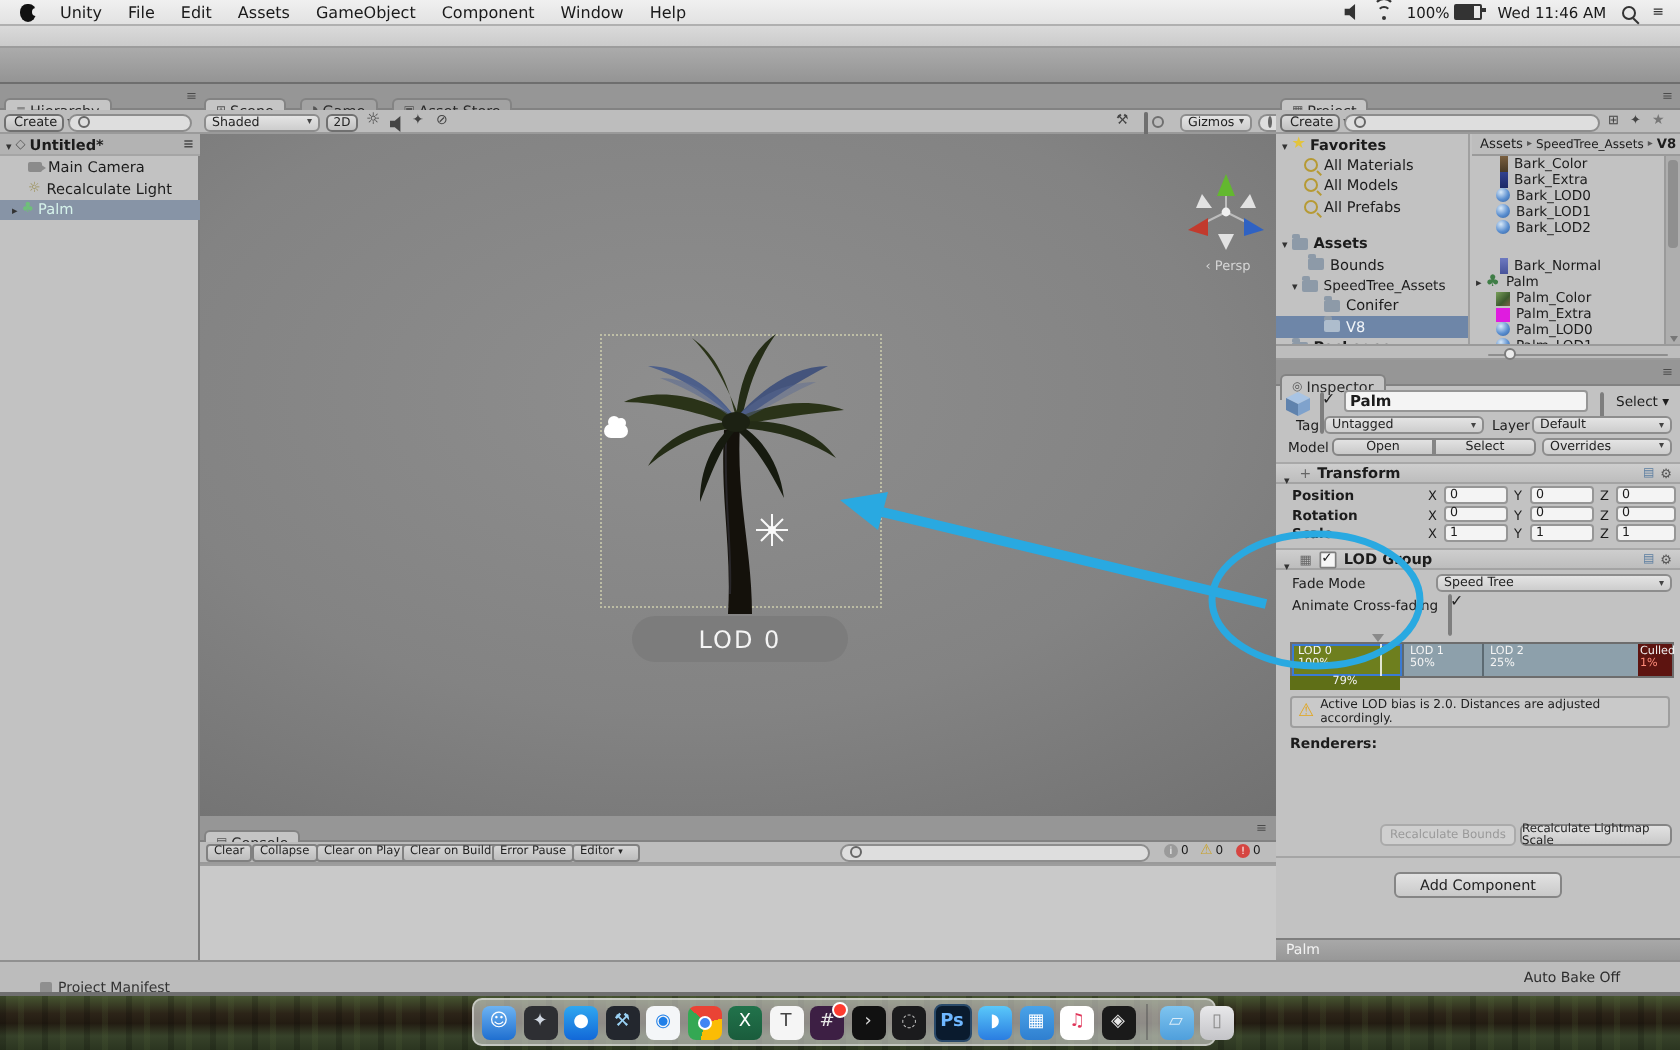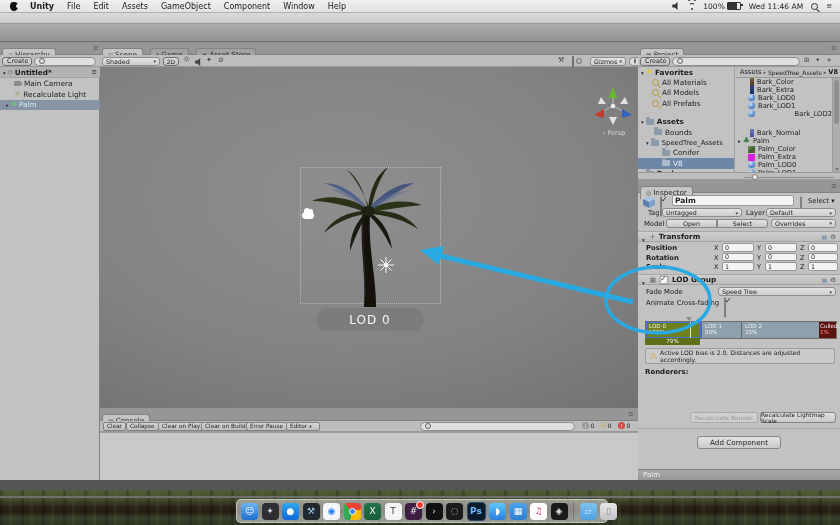--- a/index.html
+++ b/index.html
@@ -106,21 +106,21 @@
 <div id="screen">
 
   <div class="abs" style="left:0;top:490px;width:840px;height:35px;
        background:linear-gradient(#4e5c38 0%,#44512f 25%,#2c2418 48%,#231c12 62%,#37422a 80%,#2b3520 100%);">
     <div class="abs" style="left:0;top:0;width:840px;height:35px;opacity:.5;
       background:repeating-linear-gradient(90deg,rgba(0,0,0,.35) 0 3px,transparent 3px 9px,rgba(90,110,60,.3) 9px 12px,transparent 12px 21px);"></div>
   </div>
 
   <div class="abs menubar flex" style="left:0;top:0;width:840px;height:13px;">
     <span class="apple"></span>
-    <span class="mi" style="font-weight:bold">Unity</span>
+    <span class="mi" style="font-weight:normal">Unity</span>
     <span class="mi">File</span>
     <span class="mi">Edit</span>
     <span class="mi">Assets</span>
     <span class="mi">GameObject</span>
     <span class="mi">Component</span>
     <span class="mi">Window</span>
     <span class="mi">Help</span>
     <span style="flex:1"></span>
     <span class="spk" style="margin-right:7px;"></span>
     <span class="wifi" style="margin-right:7px;">
@@ -446,21 +446,21 @@
           <span>Bark_Extra</span>
         </div>
       <div class="row" style="height:7.9px;font-size:6.8px;">
           <span class="fi fi-sphere" style="margin-left:12px;"></span>
           <span>Bark_LOD0</span>
         </div>
       <div class="row" style="height:7.9px;font-size:6.8px;">
           <span class="fi fi-sphere" style="margin-left:12px;"></span>
           <span>Bark_LOD1</span>
         </div>
-      <div class="row" style="height:7.9px;font-size:6.8px;justify-content:space-between;">
+      <div class="row" style="height:7.9px;font-size:6.8px;">
           <span class="fi fi-sphere" style="margin-left:12px;"></span>
           <span>Bark_LOD2</span>
         </div>
       <div class="row" style="height:7.9px;font-size:6.8px;margin-top:12px;">
           <span class="fi fi-stripn" style="margin-left:14px;"></span>
           <span>Bark_Normal</span>
         </div>
       <div class="row" style="height:7.9px;font-size:6.8px;">
           <span class="fold closed" style="margin-left:2px;"></span>
           <span class="fi fi-tree">♣</span>
@@ -653,20 +653,29 @@
     <div class="abs" style="left:0;top:248px;width:202px;border-top:1px solid #a5a5a5;"></div>
     <div class="abs btn" style="left:59px;top:256px;width:84px;height:13px;font-size:7.2px;">
       <span>Add Component</span>
     </div>
   </div>
 
   <div class="abs flex" style="left:638px;top:469px;width:202px;height:11px;background:linear-gradient(#a8a8a8,#989898);border-top:1px solid #7e7e7e;padding:0 5px;box-sizing:border-box;">
     <span style="font-size:7px;color:#f2f2f2;">Palm</span>
   </div>
 
+  <div class="abs" style="left:0;top:480px;width:840px;height:16px;background:#bcbcbc;border-top:1px solid #909090;overflow:hidden;">
+    <div class="abs flex" style="left:20px;top:9px;gap:3px;font-size:7px;color:#333;">
+      <span style="width:6px;height:6px;background:#8f8f8f;border-radius:1px;"></span>
+      <span>Project Manifest</span>
+    </div>
+    <div class="abs" style="left:740px;top:3.5px;width:92px;text-align:center;font-size:7px;color:#2c2c2c;">
+      <span>Auto Bake Off</span>
+    </div>
+  </div>
   <div class="abs" style="left:0;top:496px;width:840px;height:2px;background:#6f6f6f;"></div>
 
   <div class="abs dock" style="left:236px;top:499px;width:372px;height:24px;">
     <span class="ic i-finder">☺</span>
     <span class="ic i-launchpad">✦</span>
     <span class="ic i-facetime">●</span>
     <span class="ic i-xcode">⚒</span>
     <span class="ic i-safari">◉</span>
     <span class="ic i-chrome"></span>
     <span class="ic i-excel">X</span>

